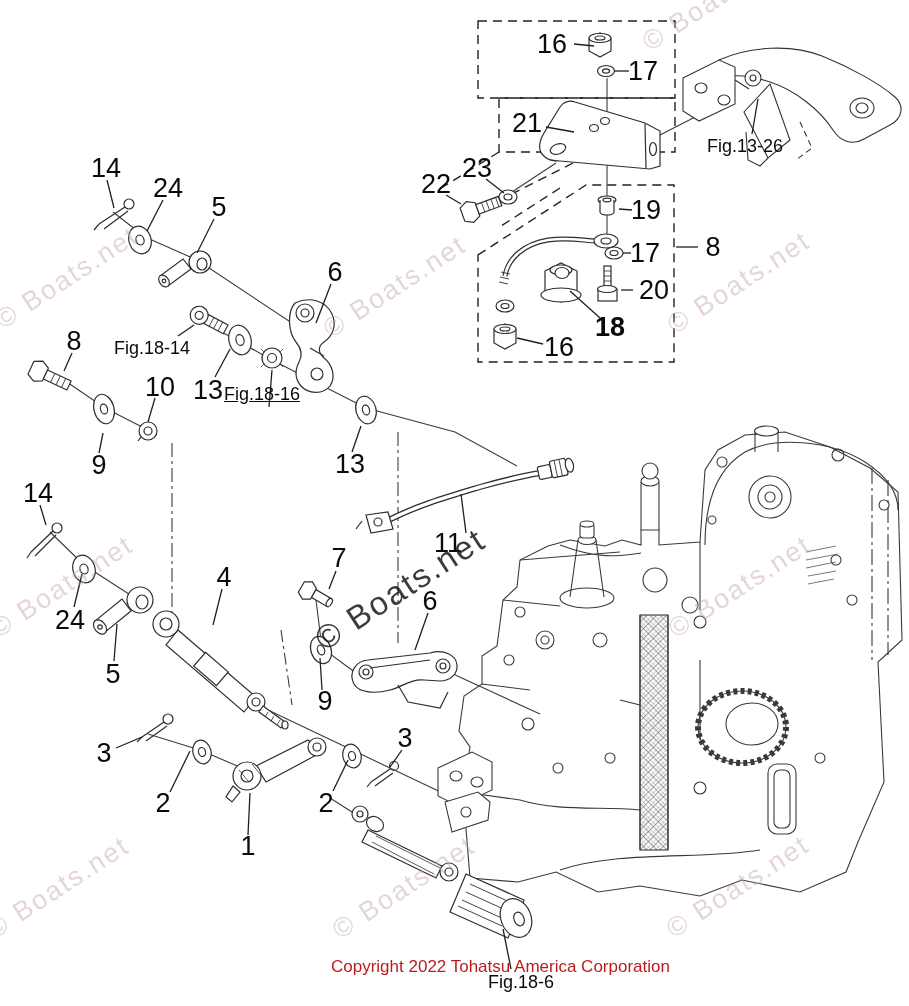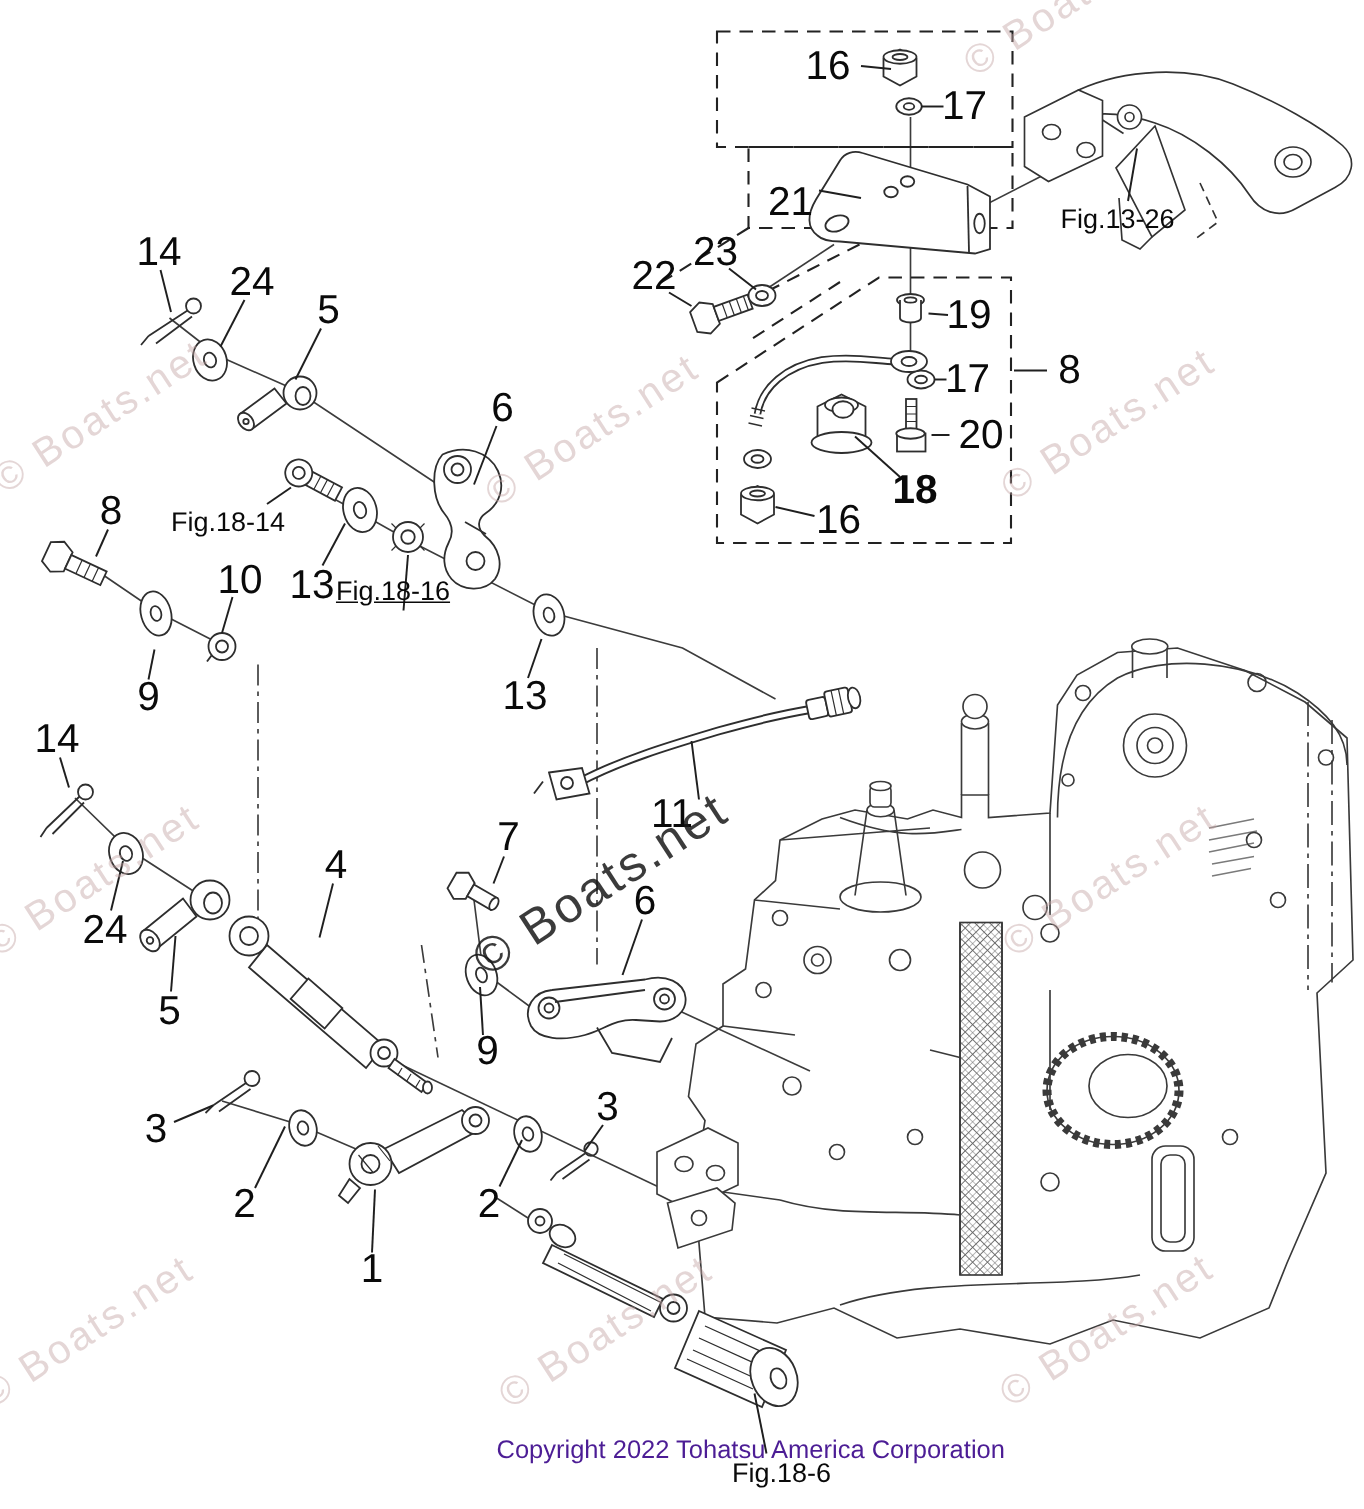--- a/index.html
+++ b/index.html
@@ -14,21 +14,21 @@
     font-size:27px;color:#0a0a0a;white-space:nowrap;line-height:1;
   }
   .figref{font-size:18px;}
   .wm{
     position:absolute;transform:translate(-50%,-50%) rotate(-33deg);
     color:rgba(196,163,163,0.45);letter-spacing:2px;white-space:nowrap;line-height:1;
     font-family:"Liberation Sans",sans-serif;
   }
   .wm.dark{color:rgba(25,25,25,0.85);}
   .copyright{
-    position:absolute;left:331px;top:957px;font-size:17px;color:#4c1d95;white-space:nowrap;
+    position:absolute;left:331px;top:957px;font-size:17px;color:#b91c1c;white-space:nowrap;
   }
 </style>
 </head>
 <body>
 
 <div class="stage">
 
 <svg width="909" height="1006" viewBox="0 0 909 1006" xmlns="http://www.w3.org/2000/svg">
   <defs>
     <pattern id="xh" width="7" height="7" patternUnits="userSpaceOnUse" patternTransform="rotate(45)">
@@ -433,21 +433,21 @@
     <line x1="752" y1="134" x2="758" y2="99"></line>
     <line x1="178" y1="336" x2="194" y2="325"></line>
     <line x1="269" y1="407" x2="272" y2="370"></line>
     <line x1="511" y1="969" x2="503" y2="929"></line>
   </g>
 </svg>
 
 <div id="labels">
       <div class="callout" style="left: 552px; top: 44px;">16</div>
       <div class="callout" style="left: 643px; top: 71px;">17</div>
-      <div class="callout" style="left: 527px; top: 135px;">21</div>
+      <div class="callout" style="left: 527px; top: 123px;">21</div>
       <div class="callout" style="left: 477px; top: 168px;">23</div>
       <div class="callout" style="left: 436px; top: 184px;">22</div>
       <div class="callout" style="left: 646px; top: 210px;">19</div>
       <div class="callout" style="left: 645px; top: 253px;">17</div>
       <div class="callout" style="left: 713px; top: 247px;">8</div>
       <div class="callout" style="left: 654px; top: 290px;">20</div>
       <div class="callout" style="left: 610px; top: 327px; font-weight: bold;">18</div>
       <div class="callout" style="left: 559px; top: 347px;">16</div>
       <div class="callout" style="left: 106px; top: 168px;">14</div>
       <div class="callout" style="left: 168px; top: 188px;">24</div>

